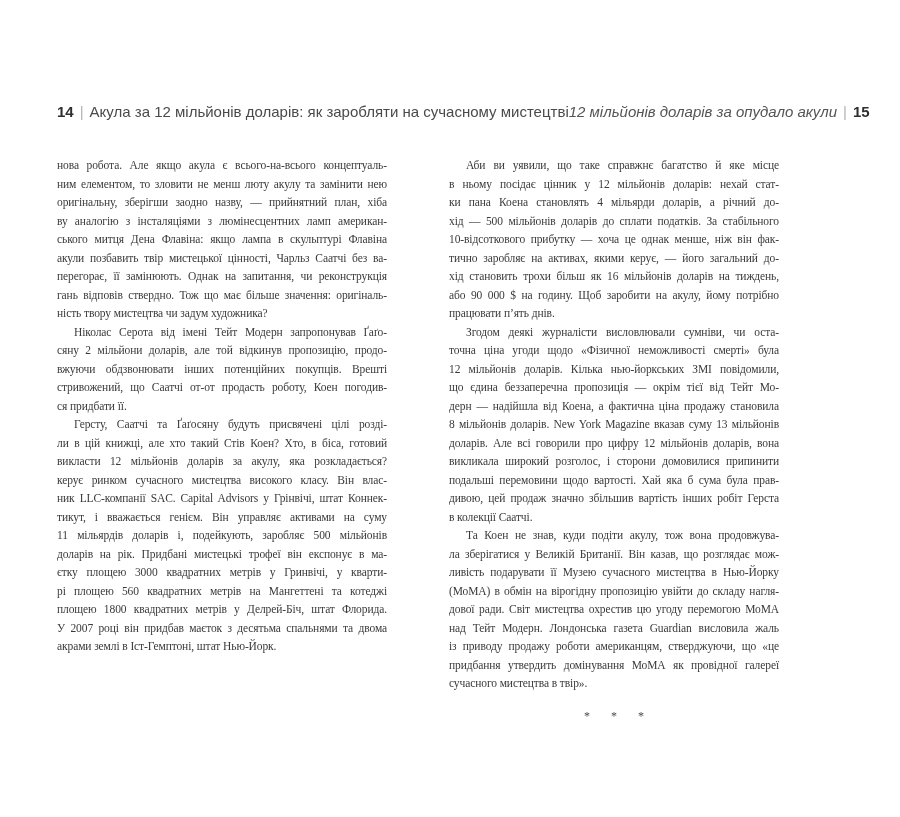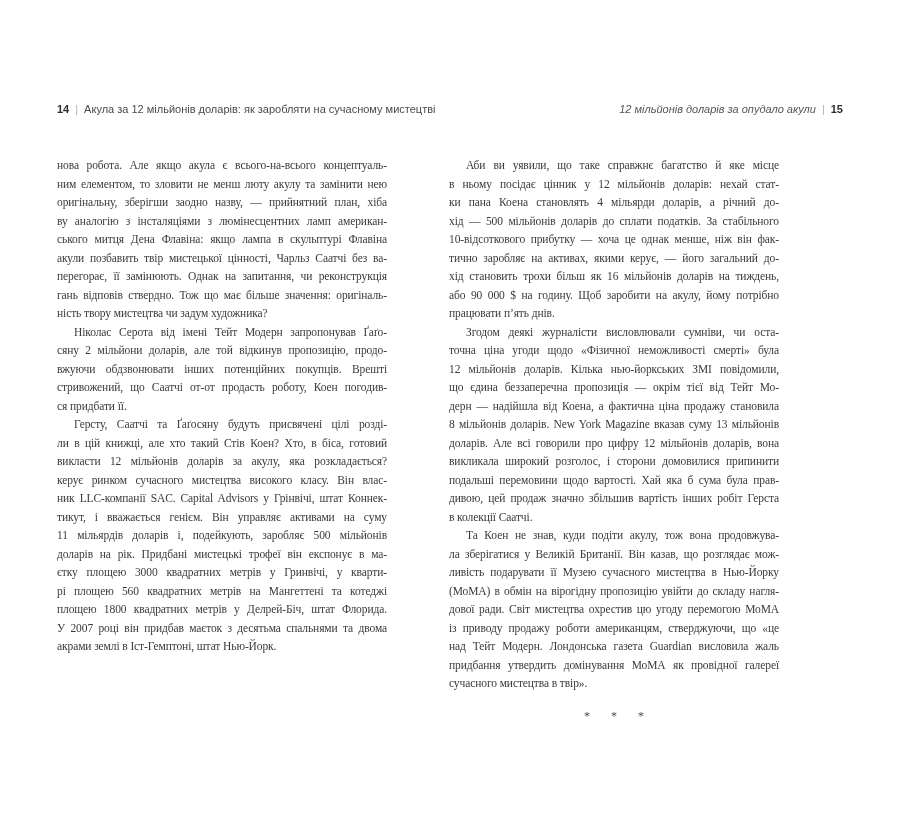--- a/index.html
+++ b/index.html
@@ -12,21 +12,21 @@
   }
   .running-heads {
     position: absolute;
     top: 103px;
     left: 57px;
     width: 786px;
     display: flex;
     justify-content: space-between;
     align-items: baseline;
     font-family: "Liberation Sans", sans-serif;
-    font-size: 11px;
+    font-size: 15px;
     color: #4d4d4d;
   }
   .head { white-space: nowrap; }
   .pagenum { font-weight: 700; color: #2f2f2f; }
   .divider { color: #b3b3b3; padding: 0 6px; font-weight: 400; }
   .head-right .chapter { font-style: italic; color: #555555; }
   .head-left .chapter { color: #4a4a4a; }
 
   .columns {
     position: absolute;
@@ -136,22 +136,22 @@
             <div class="line">подальші перемовини щодо вартості. Хай яка б сума була прав-</div>
             <div class="line">дивою, цей продаж значно збільшив вартість інших робіт Герста</div>
             <div class="line para-last">в колекції Саатчі.</div>
           </div>
           <div class="paragraph">
             <div class="line para-first">Та Коен не знав, куди подіти акулу, тож вона продовжува-</div>
             <div class="line">ла зберігатися у Великій Британії. Він казав, що розглядає мож-</div>
             <div class="line">ливість подарувати її Музею сучасного мистецтва в Нью-Йорку</div>
             <div class="line">(МоМА) в обмін на вірогідну пропозицію увійти до складу нагля-</div>
             <div class="line">дової ради. Світ мистецтва охрестив цю угоду перемогою МоМА</div>
+            <div class="line">над Тейт Модерн. Лондонська газета Guardian висловила жаль</div>
             <div class="line">із приводу продажу роботи американцям, стверджуючи, що «це</div>
-            <div class="line">над Тейт Модерн. Лондонська газета Guardian висловила жаль</div>
             <div class="line">придбання утвердить домінування МоМА як провідної галереї</div>
             <div class="line para-last">сучасного мистецтва в твір».</div>
           </div>
         </div>
       <div class="separator">* * *</div>
     </section>
   </main>
 
 </div>
 

